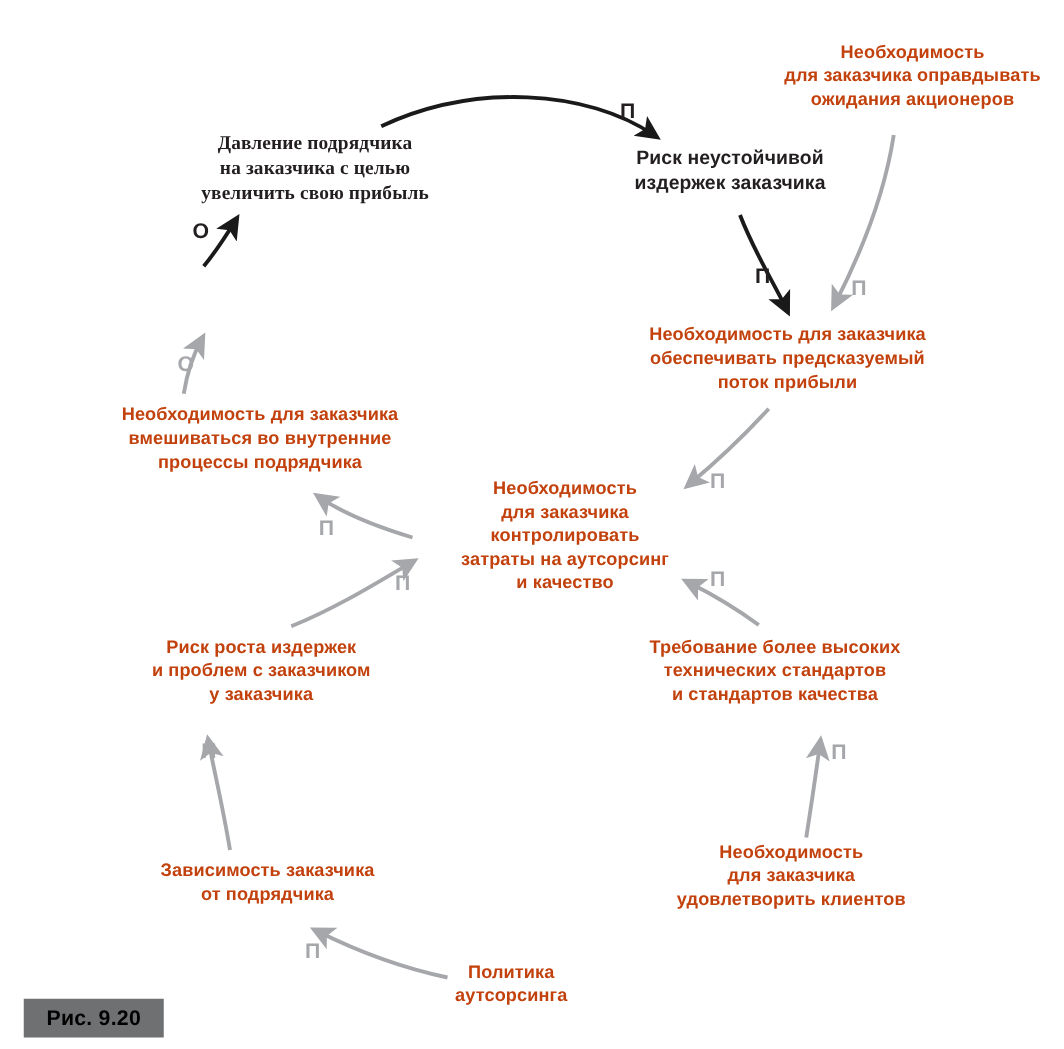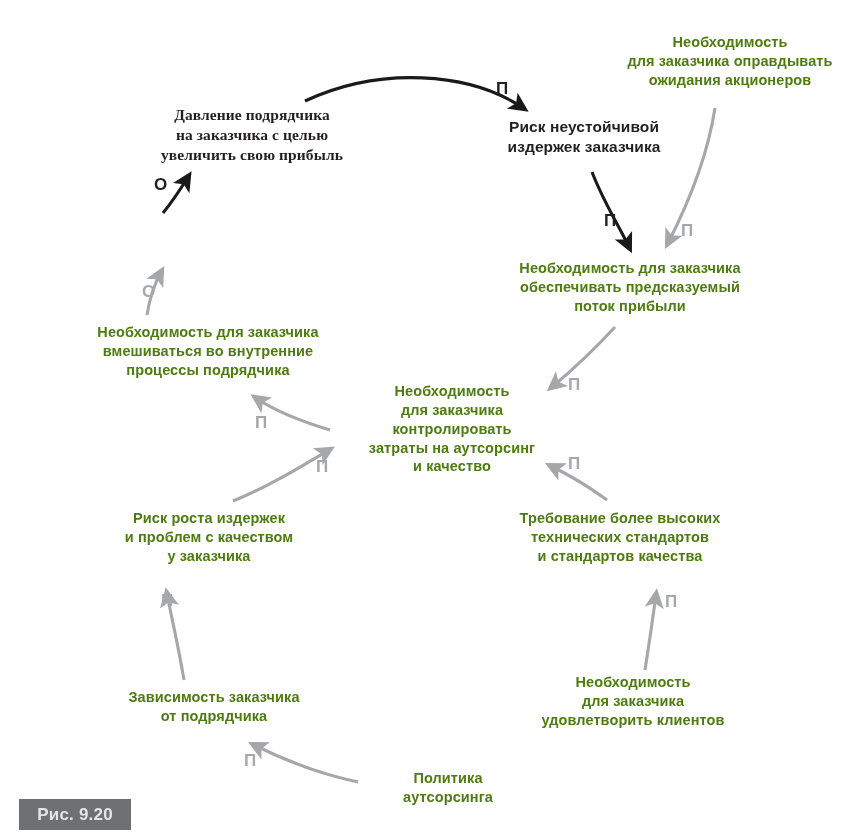--- a/index.html
+++ b/index.html
@@ -28,39 +28,39 @@
     font-weight: bold;
     line-height: 1.30;
     letter-spacing: 0.1px;
     white-space: pre-line;
   }
   .node.dark {
     color: #231f20;
     font-size: 15.5px;
   }
   .node.gray {
-    color: #4d7c0f;
+    color: #c2410c;
     font-size: 14.5px;
   }
   .edge-label {
     position: absolute;
     font-weight: bold;
     font-size: 17px;
     line-height: 1;
   }
   .edge-label.dark { color: #231f20; }
   .edge-label.gray { color: #a5a7aa; }
   #caption {
     position: absolute;
     left: 19px;
     top: 799px;
     width: 112px;
     height: 31px;
     background: #6e7072;
-    color: #e5e5e5;
+    color: #000000;
     font-size: 17px;
     font-weight: bold;
     display: flex;
     align-items: center;
     justify-content: center;
     letter-spacing: 0.2px;
   }
 </style>
 </head>
 <body>
@@ -122,35 +122,35 @@
 вмешиваться во внутренние
 процессы подрядчика</div>
 
   <div class="node gray" style="left:352px; top:382px; width:200px;">Необходимость
 для заказчика
 контролировать
 затраты на аутсорсинг
 и качество</div>
 
   <div class="node gray" style="left:99px; top:509px; width:220px;">Риск роста издержек
-и проблем с качеством
+и проблем с заказчиком
 у заказчика</div>
 
   <div class="node gray" style="left:100px; top:688px; width:228px;">Зависимость заказчика
 от подрядчика</div>
 
   <div class="node gray" style="left:496px; top:509px; width:248px;">Требование более высоких
 технических стандартов
 и стандартов качества</div>
 
   <div class="node gray" style="left:513px; top:673px; width:240px;">Необходимость
 для заказчика
 удовлетворить клиентов</div>
 
-  <div class="node gray" style="left:380px; top:769px; width:136px;">Политика
+  <div class="node gray" style="left:341px; top:769px; width:136px;">Политика
 аутсорсинга</div>
 
   <div class="edge-label dark" style="left:496px; top:80px;">П</div>
 
   <div class="edge-label dark" style="left:604px; top:212px;">П</div>
 
   <div class="edge-label gray" style="left:681px; top:222px;">П</div>
 
   <div class="edge-label dark" style="left:154px; top:176px;">О</div>
 

